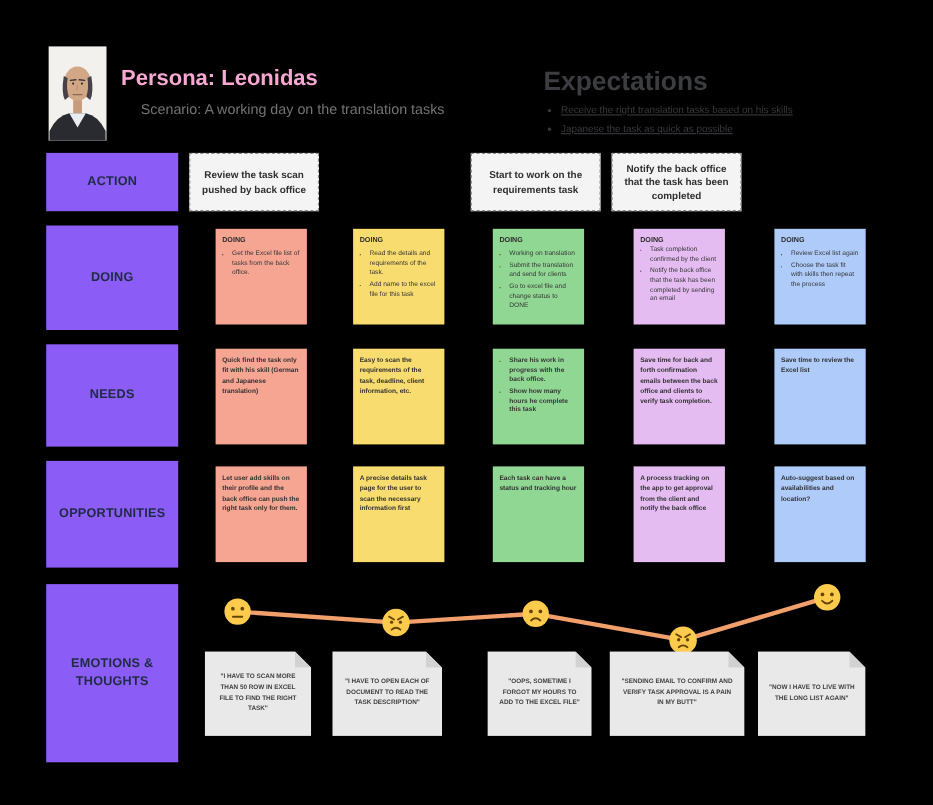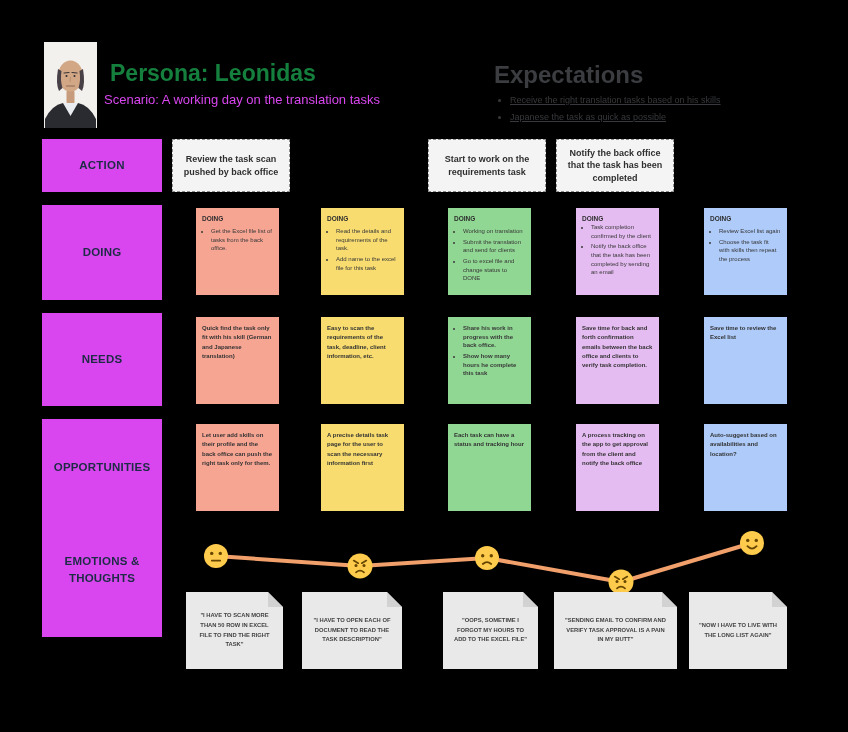--- a/index.html
+++ b/index.html
@@ -1,32 +1,32 @@
 <!DOCTYPE html>
 <html><head>
 <meta charset="utf-8">
 <style>
   html,body{margin:0;padding:0;background:#000;}
   #board{position:relative;width:848px;height:732px;background:#000;font-family:"Liberation Sans",sans-serif;overflow:hidden;}
 
   
   .photo{position:absolute;left:44px;top:42px;width:53px;height:86px;}
-  .persona-title{position:absolute;left:110px;top:60px;font-size:23px;font-weight:bold;color:#15803d;}
-  .persona-scenario{position:absolute;left:104px;top:92px;font-size:13px;color:#d946ef;}
+  .persona-title{position:absolute;left:110px;top:60px;font-size:20px;font-weight:bold;color:#f9a8d4;}
+  .persona-scenario{position:absolute;left:128px;top:92px;font-size:13px;color:#737373;}
   .exp-title{position:absolute;left:494px;top:61px;font-size:24px;font-weight:bold;color:#3b3d40;}
   .exp-list{position:absolute;left:494px;top:92px;margin:0;padding-left:16px;color:#37393c;text-decoration:underline;}
   .exp-list li{font-size:9px;line-height:17px;}
 
   
-  .row-label{position:absolute;left:42px;width:120px;background:#d946ef;display:flex;align-items:center;justify-content:center;text-align:center;font-weight:bold;font-size:11.5px;color:#1d2b45;letter-spacing:.2px;padding:0 14px;box-sizing:border-box;line-height:1.5;}
+  .row-label{position:absolute;left:42px;width:120px;background:#8b5cf6;display:flex;align-items:center;justify-content:center;text-align:center;font-weight:bold;font-size:11.5px;color:#1d2b45;letter-spacing:.2px;padding:0 14px;box-sizing:border-box;line-height:1.5;}
   .rl-action{top:139px;height:53px;}
   .rl-doing{top:205px;height:95px;}
   .rl-needs{top:313px;height:93px;}
   .rl-opp{top:419px;height:97px;}
-  .rl-emo{top:503px;height:134px;}
+  .rl-emo{top:531px;height:162px;}
 
   
   .action-card{position:absolute;top:139px;height:53px;width:118px;background:#F4F4F4;border:1.5px dashed #8F8F8F;box-sizing:border-box;display:flex;align-items:center;justify-content:center;text-align:center;font-size:9px;font-weight:bold;color:#2f2f2f;padding:4px 8px;box-shadow:0 3px 5px rgba(0,0,0,.55);line-height:1.35;}
   .a1{left:172px}.a2{left:300px}.a3{left:428px}.a4{left:556px}.a5{left:684px}
 
   
   .sticky{position:absolute;width:83px;height:87px;padding:7px 6px;box-sizing:border-box;box-shadow:0 3px 5px rgba(0,0,0,.5);overflow:hidden;}
   .x1{left:196px}.x2{left:321px}.x3{left:448px}.x4{left:576px}.x5{left:704px}
   .row-doing{top:208px}.row-needs{top:317px}.row-opp{top:424px}
   .salmon{background:#F6A593}.yellow{background:#F8DC6F}.green{background:#90D793}.purple{background:#E5BCF2}.blue{background:#AECBFA}

